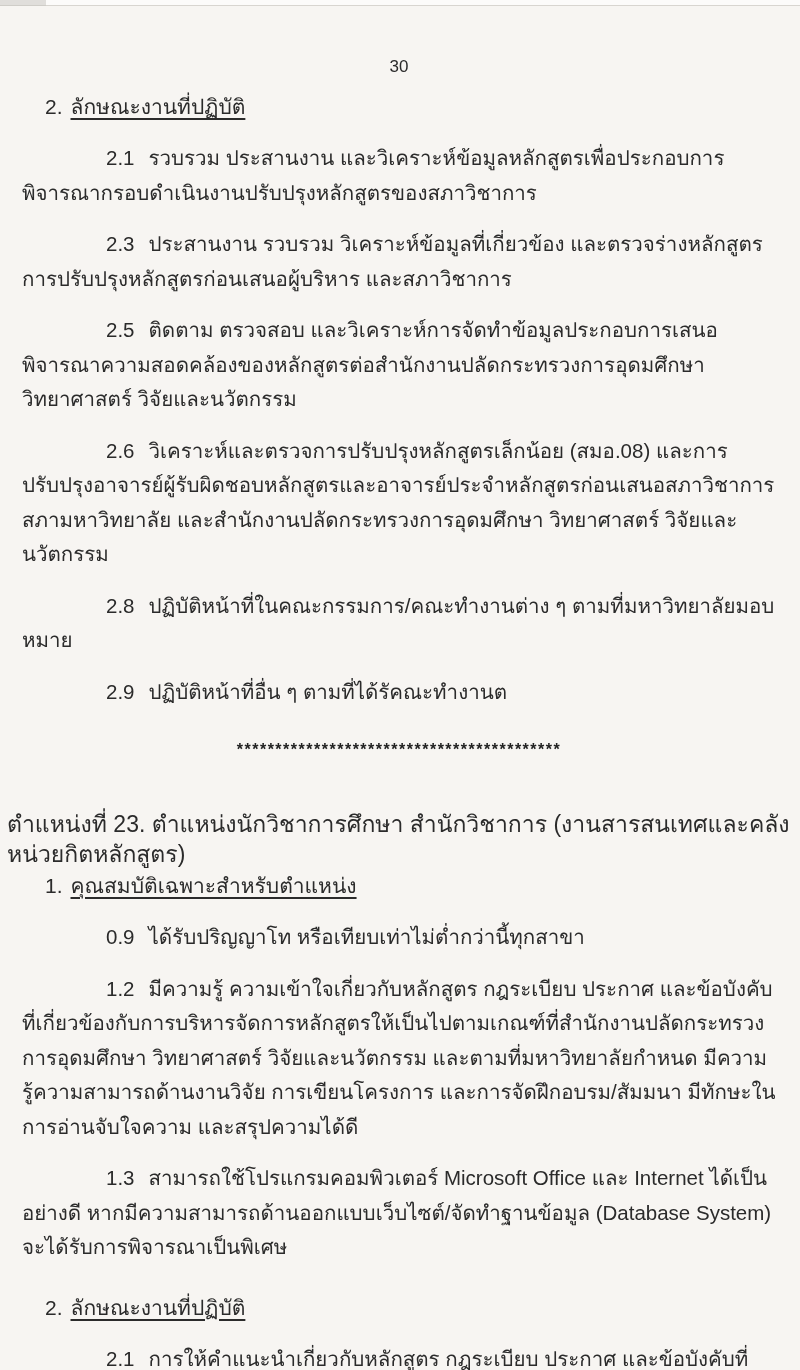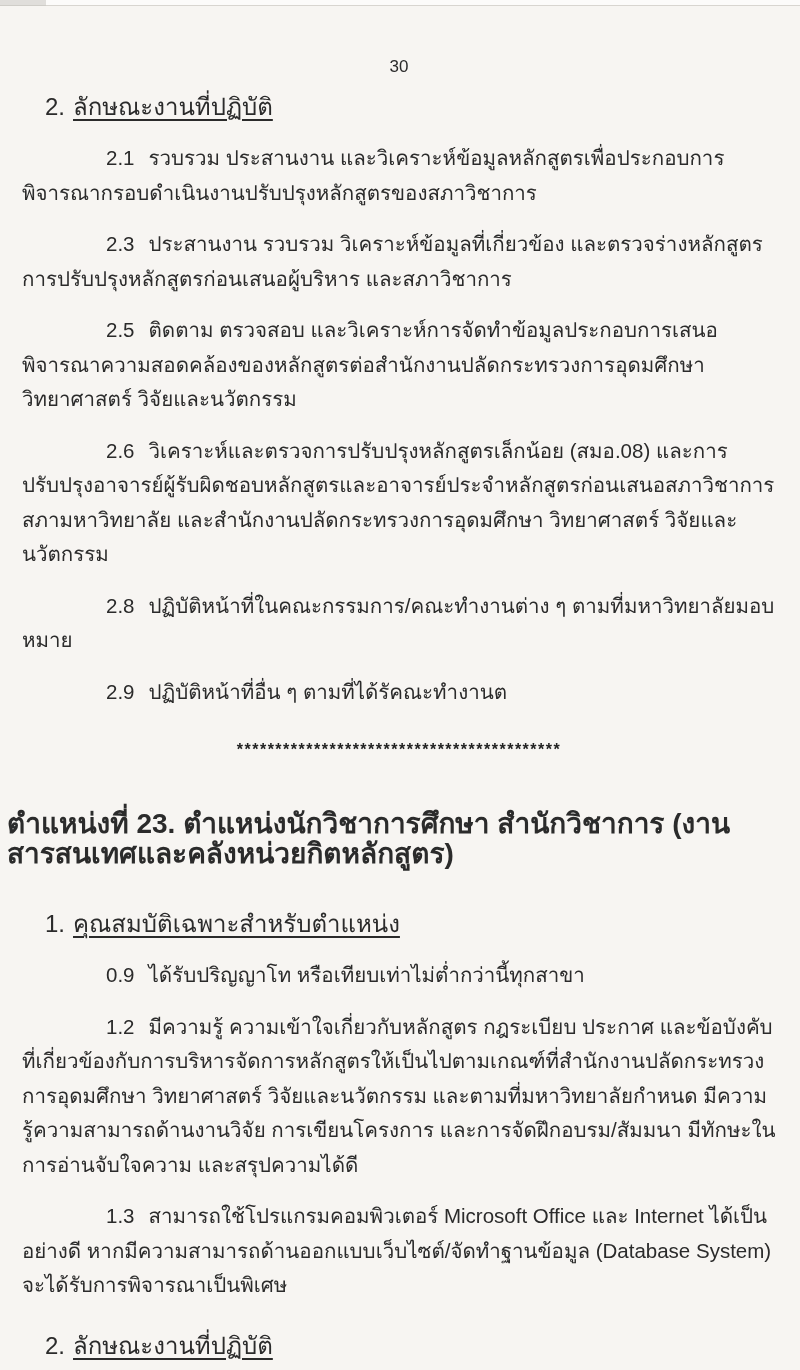--- a/index.html
+++ b/index.html
@@ -32,21 +32,21 @@
     position: absolute;
     top: 56px; left: 5px; right: 7px;
   }
   .page-number {
     text-align: center;
     font-size: 17px;
     line-height: 22px;
     margin: 0 0 12px 0;
   }
   .sec-heading {
-    font-size: 24px;
+    font-size: 21px;
     line-height: 34px;
     margin: 0;
     padding-left: 40px;
   }
   .sec-heading .h-num { margin-right: 8px; }
   .u {
     text-decoration: underline;
     text-underline-offset: 4px;
     text-decoration-thickness: 1.5px;
   }
@@ -61,26 +61,26 @@
   .separator {
     text-align: center;
     font-size: 16px;
     font-weight: bold;
     letter-spacing: 1.5px;
     margin: 30px 0 0 0;
     line-height: 22px;
     color: #222;
   }
   .position-title {
-    font-size: 28px;
-    font-weight: bold;
+    font-size: 23px;
+    font-weight: normal;
     line-height: 30px;
     margin: 48px 0 0 2px;
   }
-  .block-gap-lg { margin-top: 38px; }
+  .block-gap-lg { }
   .block-gap-md { margin-top: 26px; }
 </style>
 </head>
 <body>
 
 <div class="page">
   <div class="scan-edge-top"></div>
   <div class="scan-smudge-topleft"></div>
 
   <div class="content">

